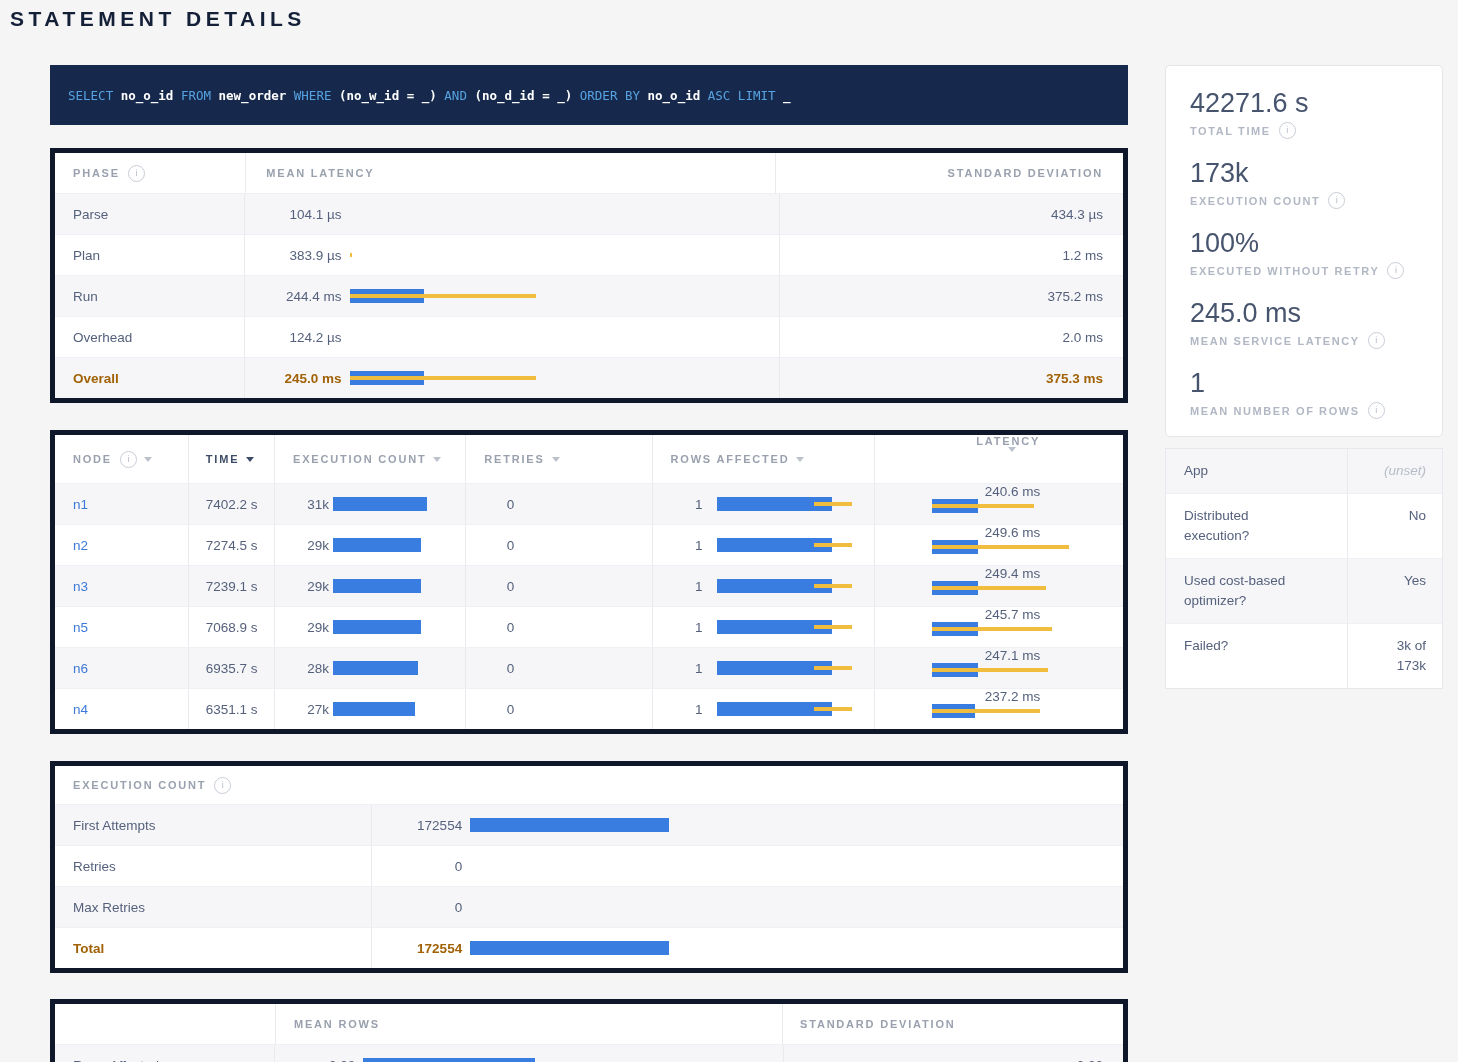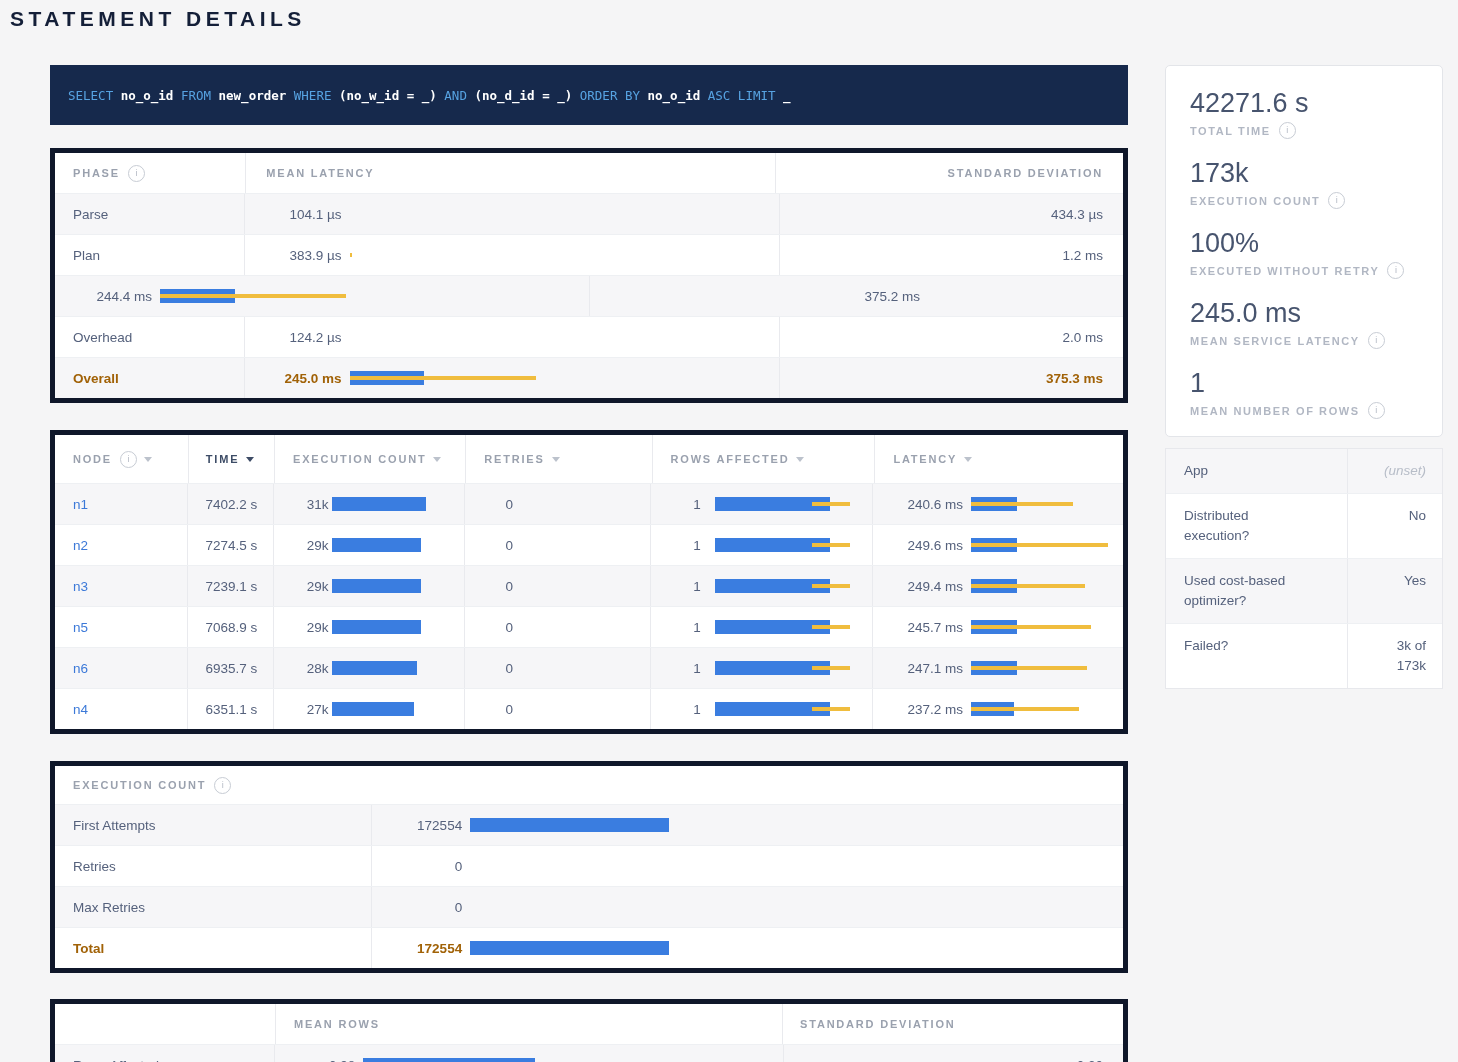--- a/index.html
+++ b/index.html
@@ -59,21 +59,21 @@
   .node-tbl{margin-bottom:27px;}
   .node-tbl .thead{height:48px;}
   .c-node{width:135px;padding-left:18px;border-right:1px solid #e9eaee;}
   .c-time{width:87px;padding-left:17px;border-right:1px solid #e9eaee;}
   .c-exec{width:193px;border-right:1px solid #e9eaee;padding-left:18px;}
   .c-exec .val{width:36px;margin-left:-18px;padding-left:18px;margin-right:4px;}
   .c-ret{width:188px;border-right:1px solid #e9eaee;padding-left:18px;}
   .c-ret .val{width:30px;margin-left:-18px;padding-left:18px;}
   .c-rows{width:225px;border-right:1px solid #e9eaee;padding-left:18px;}
   .c-rows .val{width:32px;margin-left:-18px;padding-left:18px;margin-right:14px;}
-  .c-lat{width:250px;padding-left:18px;}
+  .c-lat{width:250px;padding-left:18px;flex-direction:column;}
   .c-lat .val{width:72px;margin-left:-18px;padding-left:18px;margin-right:8px;}
   .node-link{color:#3c79d8;text-decoration:none;font-size:13.5px;cursor:pointer;}
 
   
   .exec-tbl{margin-bottom:26px;}
   .exec-head{height:38px;display:flex;align-items:center;padding-left:18px;
     border-bottom:1px solid #eef0f3;}
   .c-elabel{width:320px;padding-left:18px;border-right:1px solid #e9eaee;}
   .c-eval{width:758px;padding-left:0;}
   .c-eval .val{width:90px;margin-right:8px;}
@@ -141,20 +141,21 @@
             <div class="c c-ph">Plan</div>
             <div class="c c-mean">
               <span class="val">383.9 µs</span>
               <div class="bar" style="width: 440px;">
                 <div class="bar-yellow" style="left: 0%; width: 0.6%;"></div>
               </div>
             </div>
             <div class="c c-std">1.2 ms</div>
           </div>
           <div class="trow odd">
+            <div class="c c-ph">Run</div>
             <div class="c c-mean">
               <span class="val">244.4 ms</span>
               <div class="bar" style="width: 440px;">
                 <div class="bar-blue" style="width: 17%;"></div>
                 <div class="bar-yellow" style="left: 0%; width: 42.3%;"></div>
               </div>
             </div>
             <div class="c c-std">375.2 ms</div>
           </div>
           <div class="trow">

